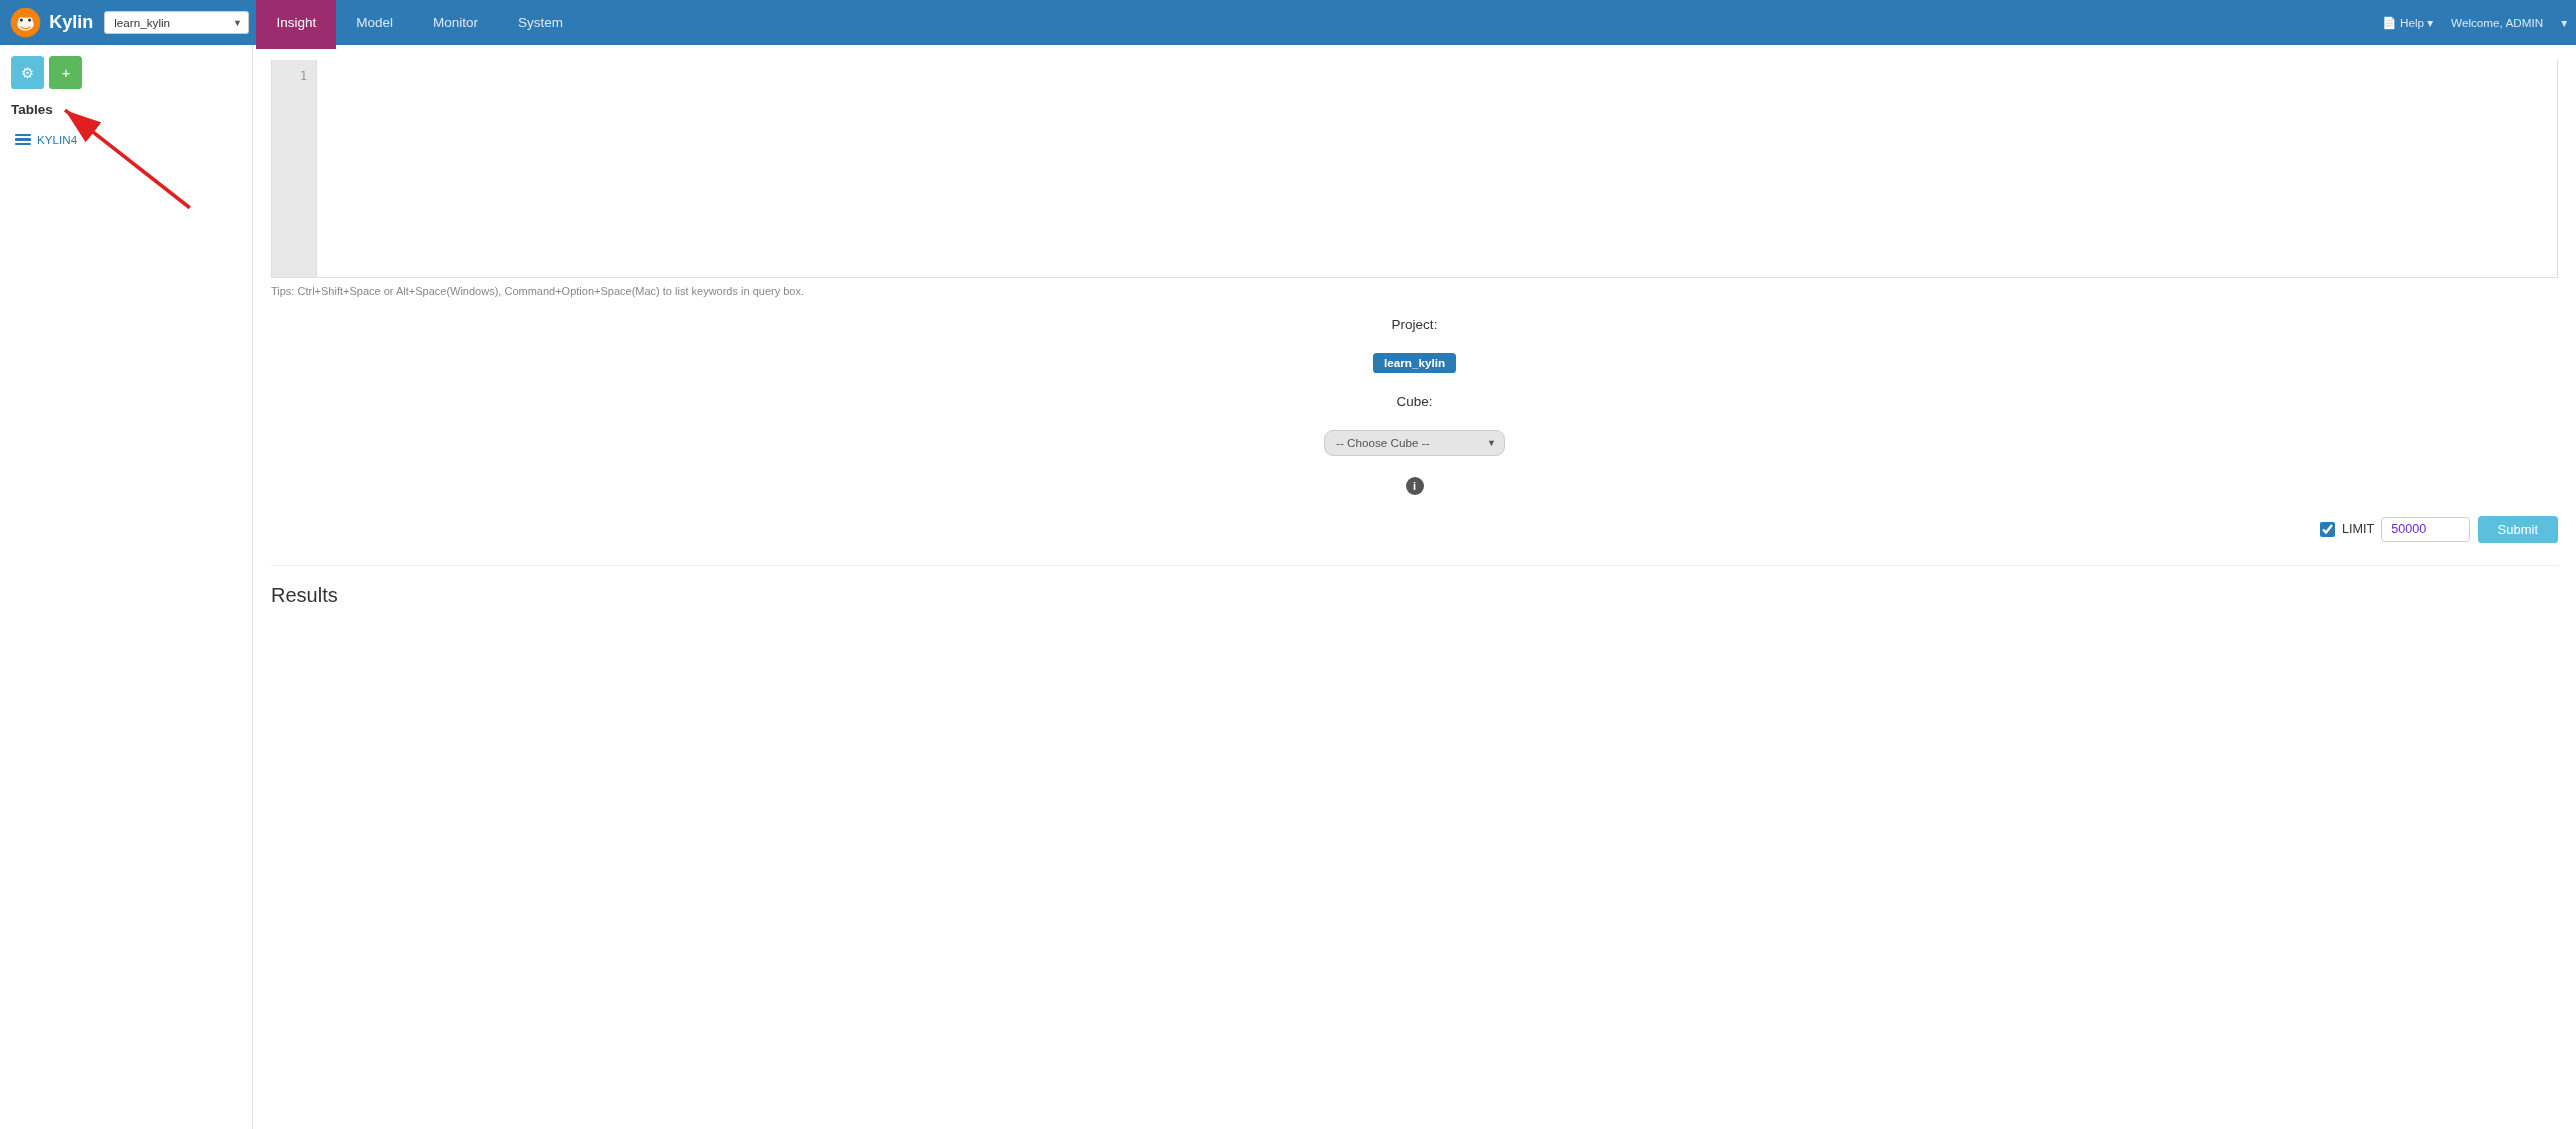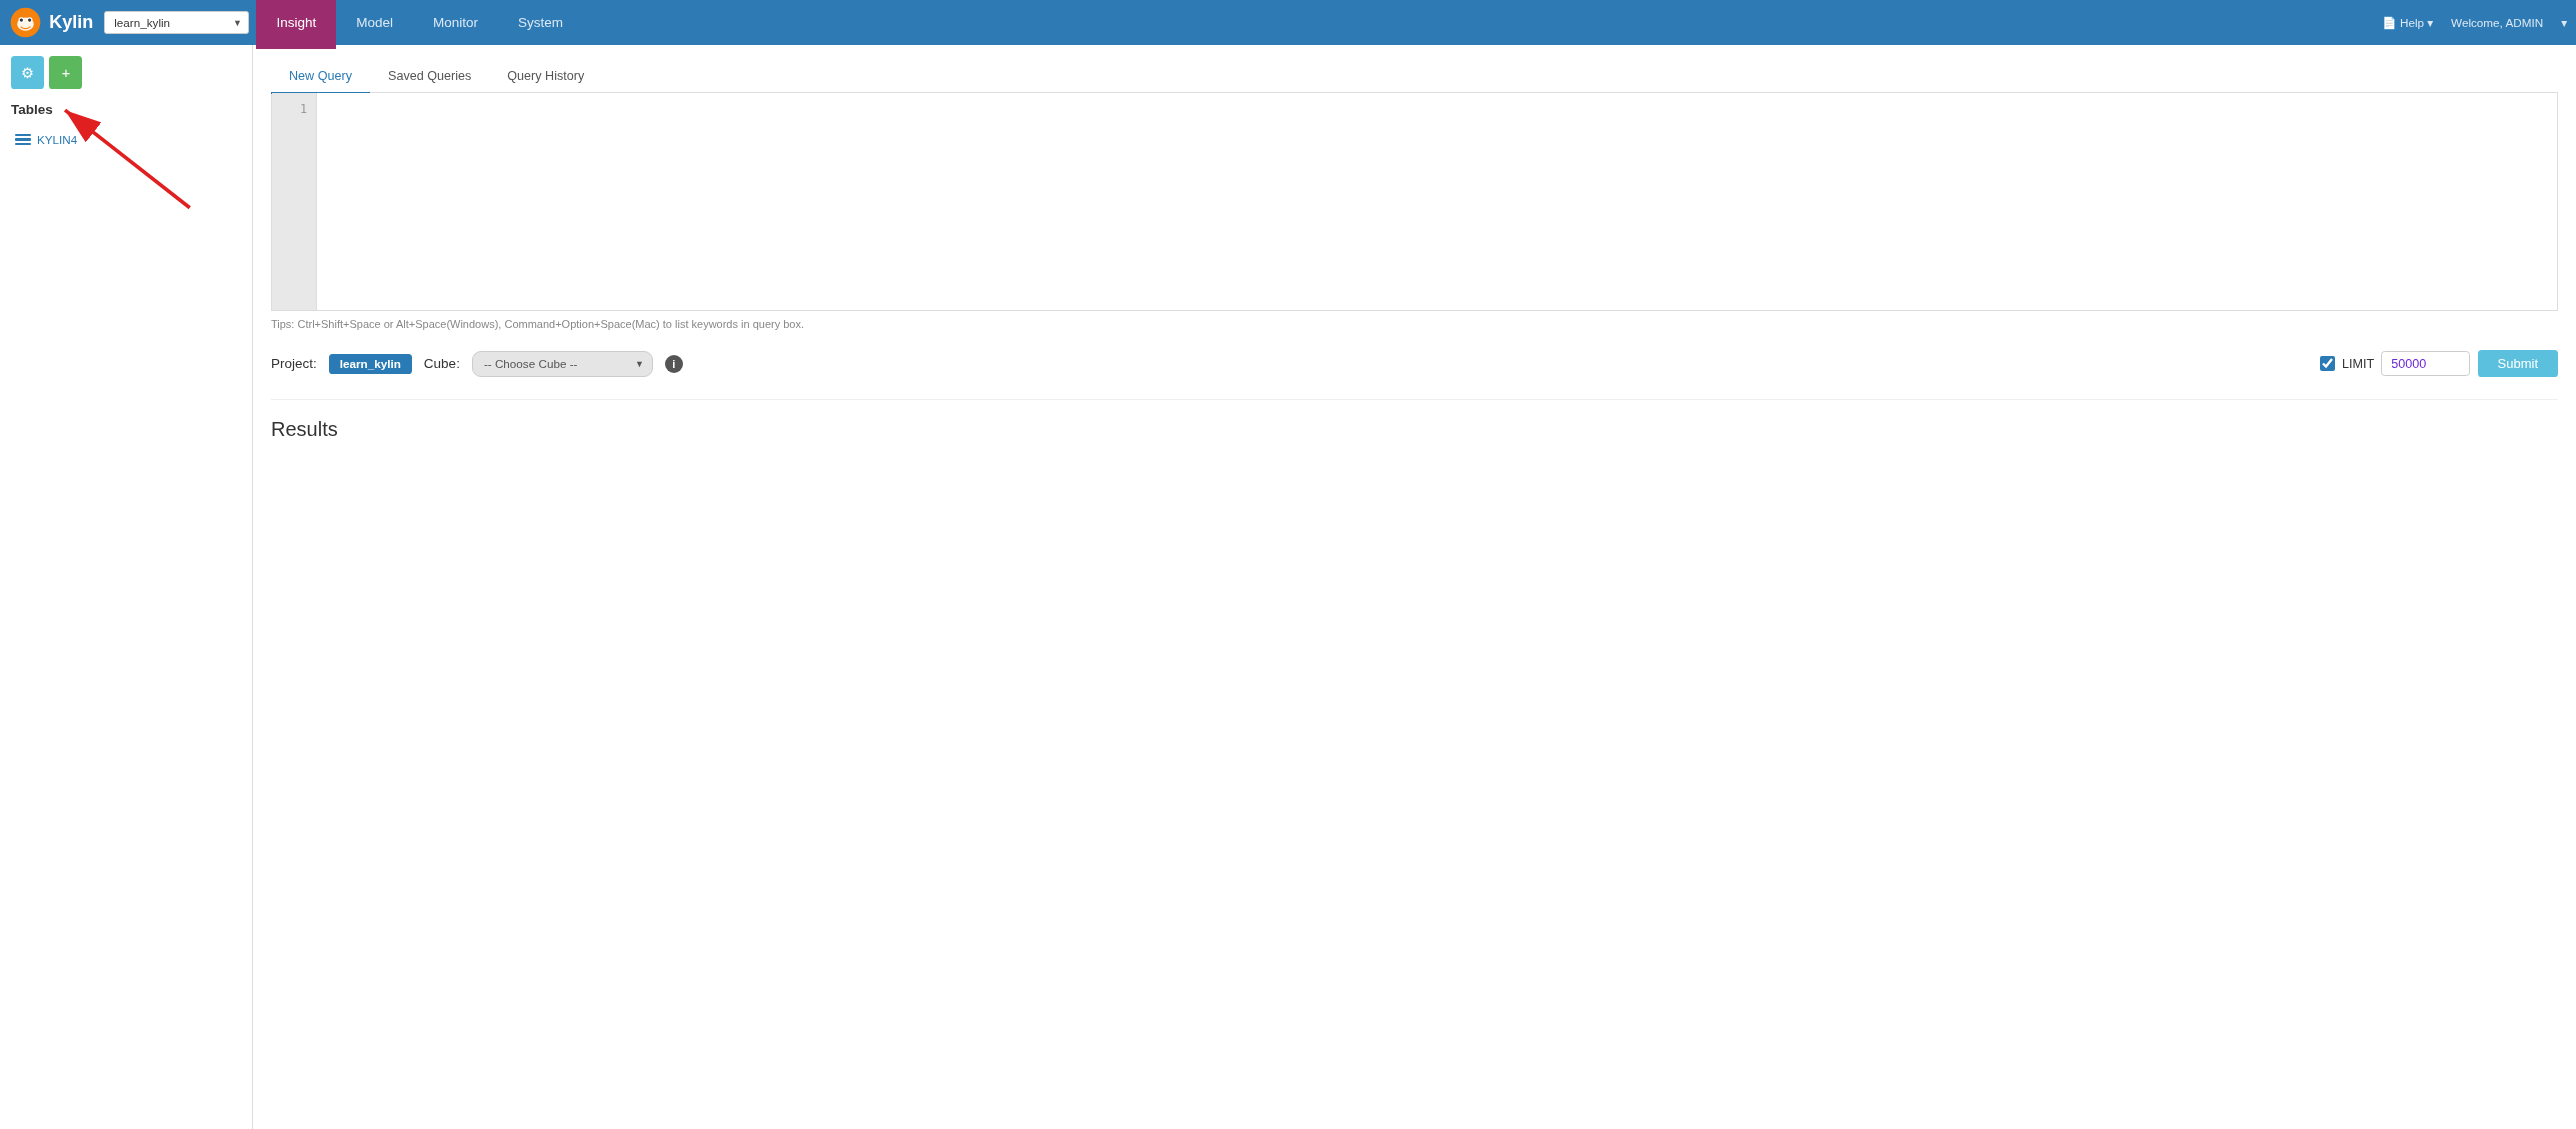--- a/index.html
+++ b/index.html
@@ -208,23 +208,24 @@
     .tips-text {
       font-size: 11px;
       color: #888;
       padding: 7.2px 0 11px 0;
     }
 
     
     .query-options {
       display: flex;
       align-items: center;
-      gap: 12px;
+      gap: 21px;
       padding: 9px 0 14.5px 0;
       flex-wrap: wrap;
+      flex-direction: column;
     }
     .project-label { font-size: 13.5px; color: #333; }
     .project-badge {
       background: #2a7ab5;
       color: #fff;
       border-radius: 3.6px;
       padding: 3.6px 11px;
       font-size: 11.7px;
       font-weight: bold;
     }
@@ -373,25 +374,20 @@
         <span></span>
           <span></span>
           <span></span>
       </div>
       <span>KYLIN4</span>
     </div>
   </aside>
 
   <main class="content-area">
 
-    <div class="tabs">
-      <div class="tab active">New Query</div>
-      <div class="tab">Saved Queries</div>
-      <div class="tab">Query History</div>
-    </div>
 
     <div class="query-editor-wrapper">
       <div class="editor-area">
         <div class="line-numbers">
           <div>1</div>
         </div>
         <textarea class="editor-input" rows="12" spellcheck="false" style=""></textarea>
       </div>
     </div>
 

